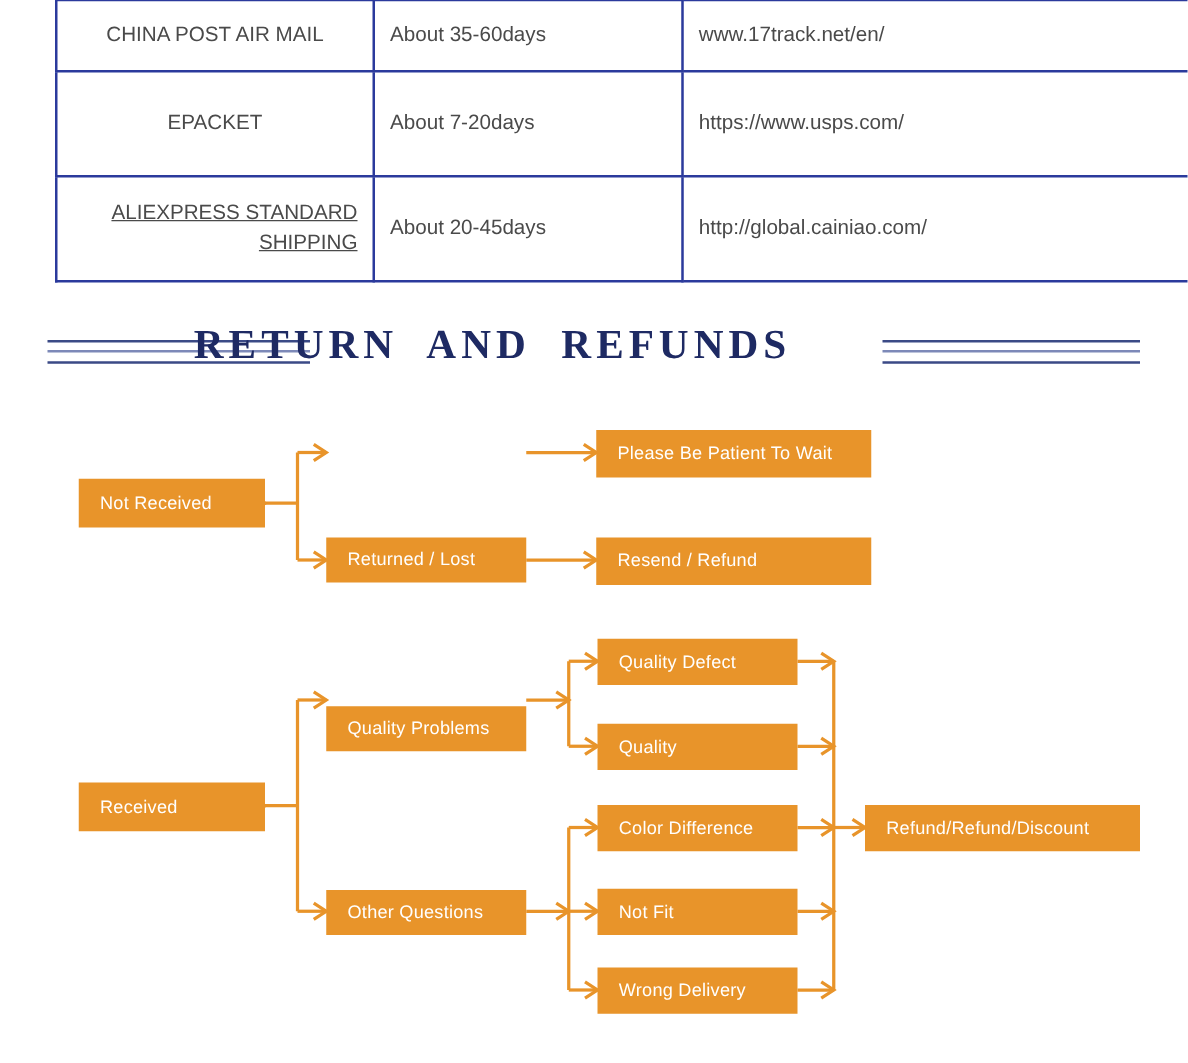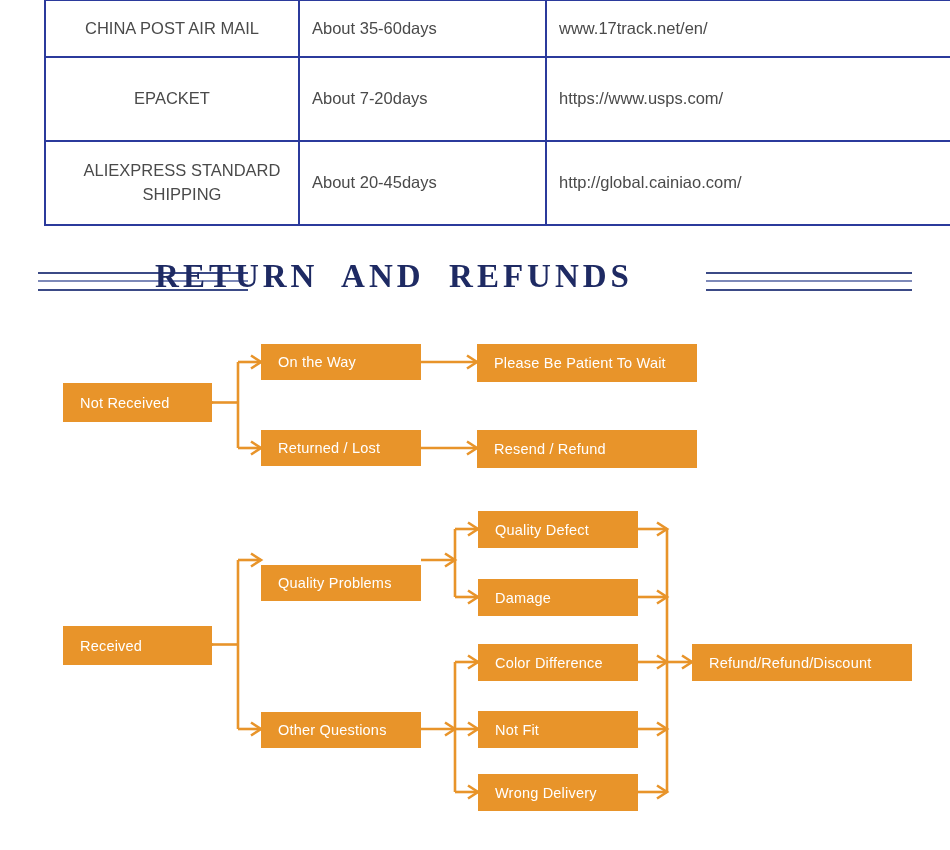--- a/index.html
+++ b/index.html
@@ -42,22 +42,23 @@
   #shipping-table td.col-time {
     width: 221px;
   }
   #shipping-table td.col-link {
     width: 407px;
   }
   #shipping-table tr.row-1 td { height: 35px; }
   #shipping-table tr.row-2 td { height: 62px; }
   #shipping-table tr.row-3 td { height: 62px; }
   #shipping-table td.method-wrap {
-    text-align: center;
+    text-align: right;
     padding-left: 32px;
+    text-decoration: underline;
   }
 
   
   #section-banner {
     position: absolute;
     left: 0;
     top: 258px;
     width: 950px;
     height: 54px;
   }
@@ -217,37 +218,36 @@
       <polyline points="657,590.5 667,597 657,603.5"></polyline>
       <polyline points="657,655.5 667,662 657,668.5"></polyline>
       <polyline points="657,722.5 667,729 657,735.5"></polyline>
       <polyline points="657,785.5 667,792 657,798.5"></polyline>
       <polyline points="682,655.5 692,662 682,668.5"></polyline>
     </g>
   </svg>
 
   <div class="node" style="left:63px; top:383px; width:149px; height:39px;">Not Received</div>
 
-  <div class="node" style="left:261px; top:344px; width:160px; height:36px;">On the Way</div>
 
   <div class="node" style="left:477px; top:344px; width:220px; height:38px;">Please Be Patient To Wait</div>
 
   <div class="node" style="left:261px; top:430px; width:160px; height:36px;">Returned / Lost</div>
 
   <div class="node" style="left:477px; top:430px; width:220px; height:38px;">Resend / Refund</div>
 
   <div class="node" style="left:63px; top:626px; width:149px; height:39px;">Received</div>
 
   <div class="node" style="left:261px; top:565px; width:160px; height:36px;">Quality Problems</div>
 
   <div class="node" style="left:261px; top:712px; width:160px; height:36px;">Other Questions</div>
 
   <div class="node" style="left:478px; top:511px; width:160px; height:37px;">Quality Defect</div>
 
-  <div class="node" style="left:478px; top:579px; width:160px; height:37px;">Damage</div>
+  <div class="node" style="left:478px; top:579px; width:160px; height:37px;">Quality</div>
 
   <div class="node" style="left:478px; top:644px; width:160px; height:37px;">Color Difference</div>
 
   <div class="node" style="left:478px; top:711px; width:160px; height:37px;">Not Fit</div>
 
   <div class="node" style="left:478px; top:774px; width:160px; height:37px;">Wrong Delivery</div>
 
   <div class="node" style="left:692px; top:644px; width:220px; height:37px;">Refund/Refund/Discount</div>
 </div>
 

